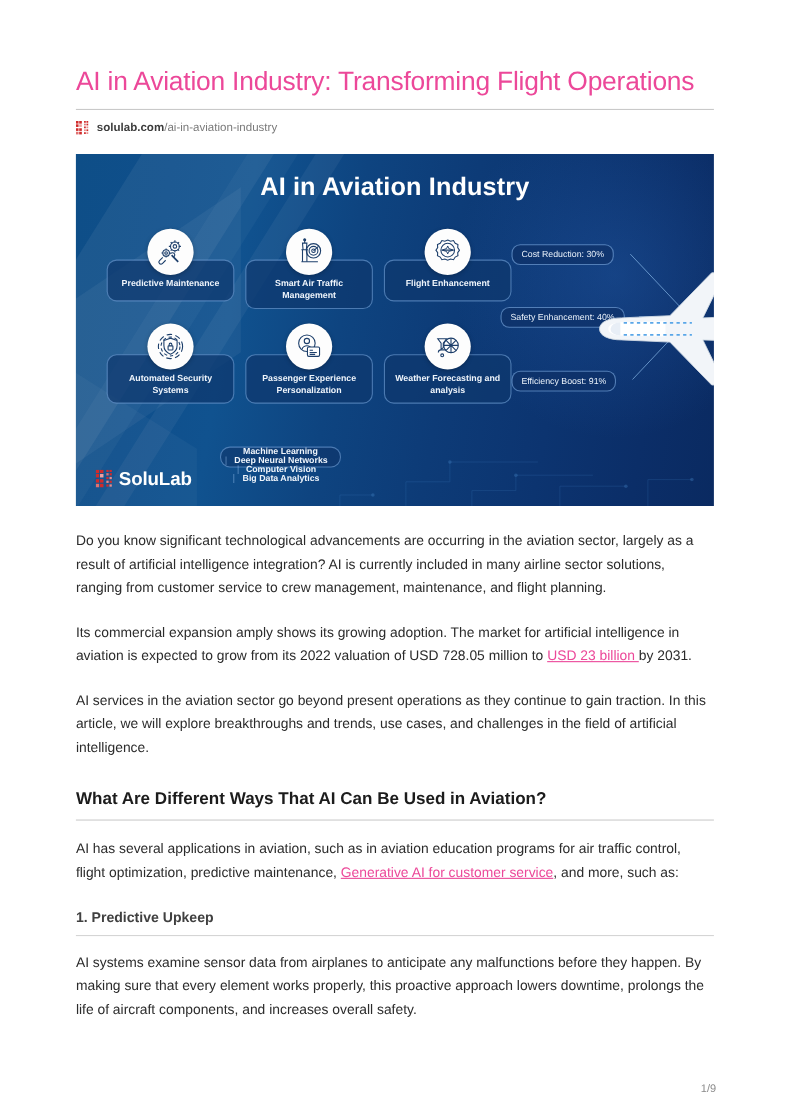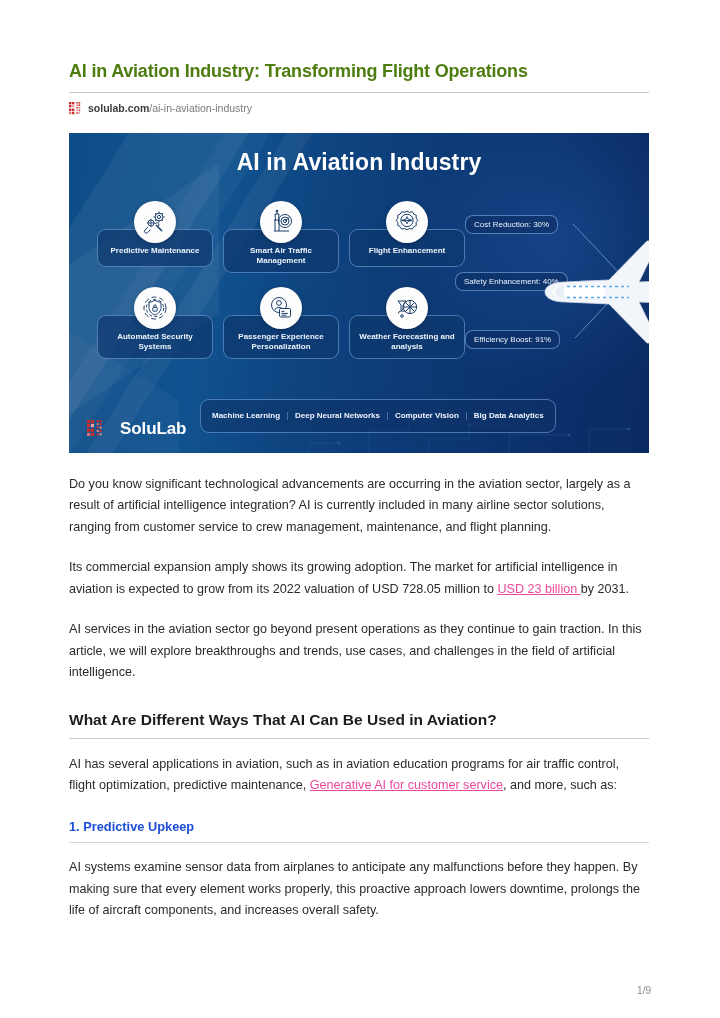--- a/index.html
+++ b/index.html
@@ -24,24 +24,24 @@
   }
   .content {
     position: absolute;
     left: 69px;
     top: 60px;
     width: 580px;
   }
 
   
   .doc-title {
-    font-size: 18px;
-    font-weight: bold;
+    font-size: 24px;
+    font-weight: normal;
     letter-spacing: -0.2px;
-    color: #4d7c0f;
+    color: #ec4899;
     line-height: 1.25;
     margin: 0 0 9px 0;
     white-space: nowrap;
   }
   .title-rule {
     height: 1px;
     background: #c9c9c9;
     width: 580px;
     margin-bottom: 8px;
   }
@@ -226,41 +226,42 @@
   .tagbar {
     position: absolute;
     left: 131px;
     top: 266px;
     box-sizing: border-box;
     display: flex;
     align-items: center;
     border: 1px solid rgba(150,200,255,0.45);
     border-radius: 9px;
     background: rgba(13,47,100,0.5);
-    padding: 16px 4px;
+    padding: 0 4px;
     height: 19px;
+    flex-direction: column;
   }
   .tag {
     color: #eef4fb;
     font-size: 8px;
     font-weight: bold;
     padding: 0 7px;
     white-space: nowrap;
     line-height: 1;
   }
   .tag + .tag { border-left: 1px solid rgba(160,200,245,0.4); }
 
   
   .brand {
     position: absolute;
     left: 18px;
     bottom: 16px;
     display: flex;
     align-items: center;
-    gap: 16px;
+    gap: 4px;
   }
   .brand-mark { width: 17px; height: 17px; display: block; }
   .brand-name {
     color: #ffffff;
     font-size: 17px;
     font-weight: bold;
     letter-spacing: -0.1px;
     line-height: 1;
   }
   .circuit { position: absolute; left: 0; bottom: 0; width: 580px; height: 70px; opacity: 0.5; pointer-events: none; }
@@ -288,21 +289,21 @@
     line-height: 1.3;
   }
   .sec-rule {
     height: 1px;
     background: #cccccc;
     margin: 8px 0 15px 0;
   }
   h3.subsec {
     font-size: 12.8px;
     font-weight: bold;
-    color: #1d4ed8;
+    color: #404040;
     margin: 22px 0 0 0;
     line-height: 1.3;
   }
   .subsec-rule {
     height: 1px;
     background: #d5d5d5;
     margin: 7px 0 14px 0;
   }
 
   

